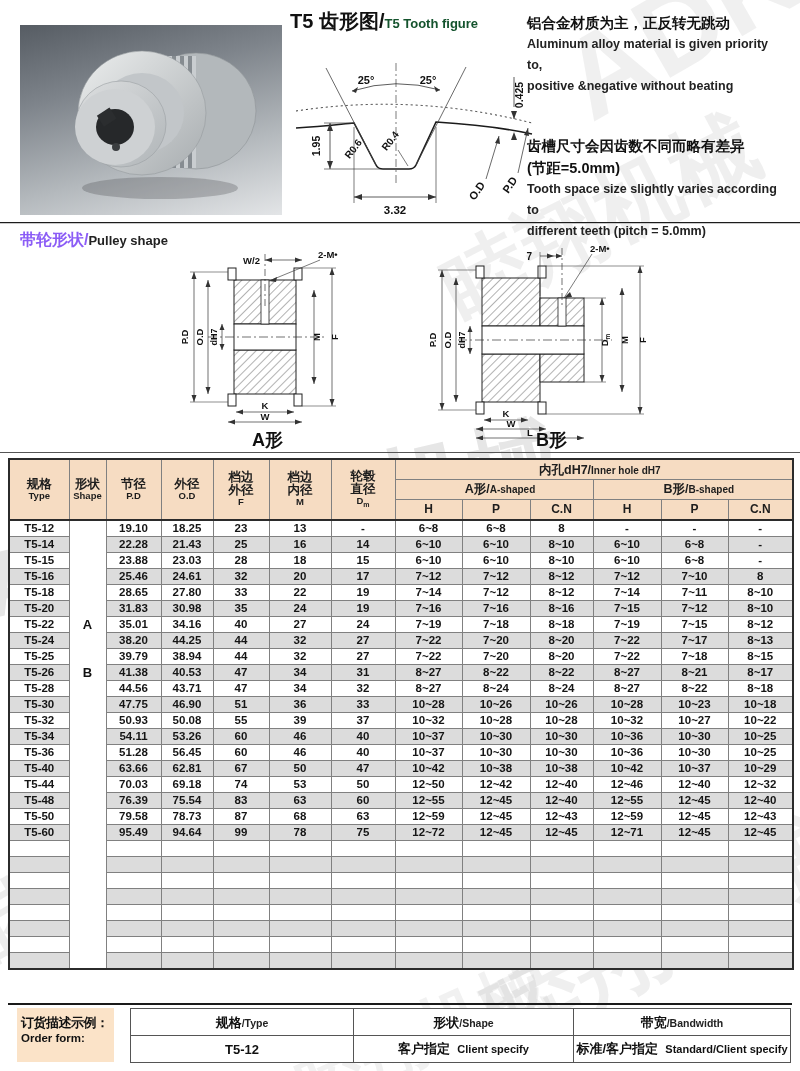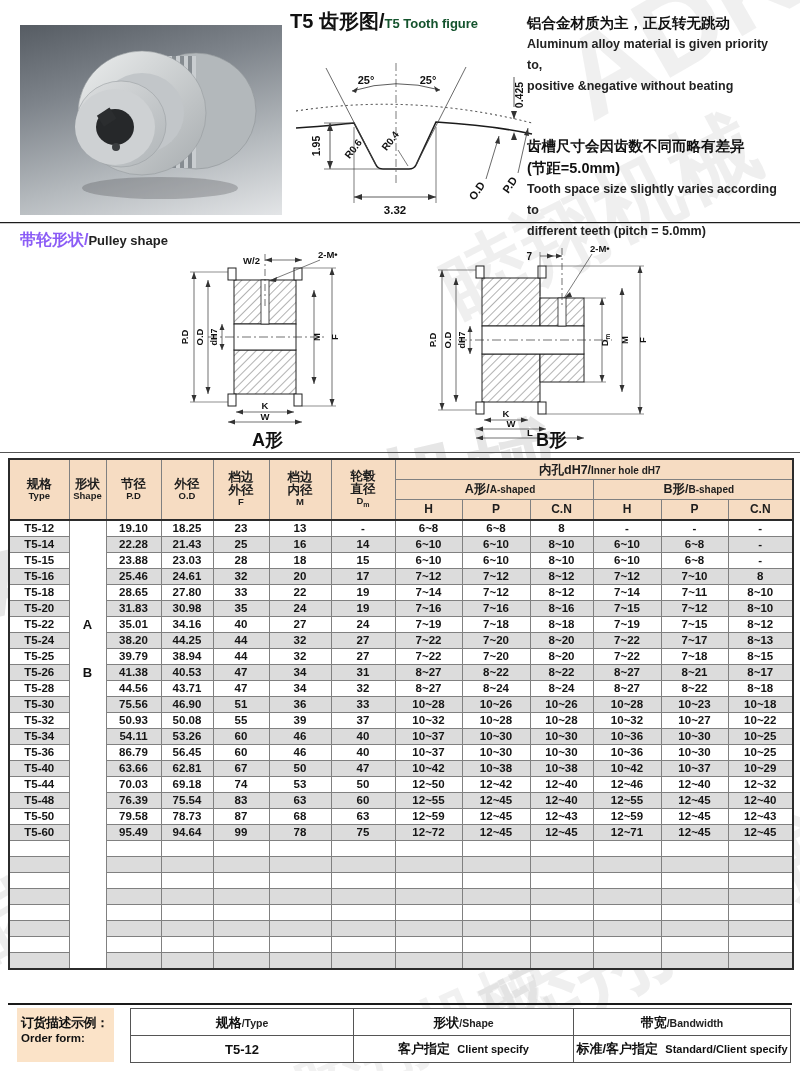--- a/index.html
+++ b/index.html
@@ -565,21 +565,21 @@
             <td>32</td>
             <td>8~27</td>
             <td>8~24</td>
             <td>8~24</td>
             <td>8~27</td>
             <td>8~22</td>
             <td>8~18</td>
           </tr>
           <tr class="odd">
             <td>T5-30</td>
-            <td>75.56</td>
+            <td>47.75</td>
             <td>46.90</td>
             <td>51</td>
             <td>36</td>
             <td>33</td>
             <td>10~28</td>
             <td>10~26</td>
             <td>10~26</td>
             <td>10~28</td>
             <td>10~23</td>
             <td>10~18</td>
@@ -607,21 +607,21 @@
             <td>40</td>
             <td>10~37</td>
             <td>10~30</td>
             <td>10~30</td>
             <td>10~36</td>
             <td>10~30</td>
             <td>10~25</td>
           </tr>
           <tr class="even">
             <td>T5-36</td>
-            <td>86.79</td>
+            <td>51.28</td>
             <td>56.45</td>
             <td>60</td>
             <td>46</td>
             <td>40</td>
             <td>10~37</td>
             <td>10~30</td>
             <td>10~30</td>
             <td>10~36</td>
             <td>10~30</td>
             <td>10~25</td>

